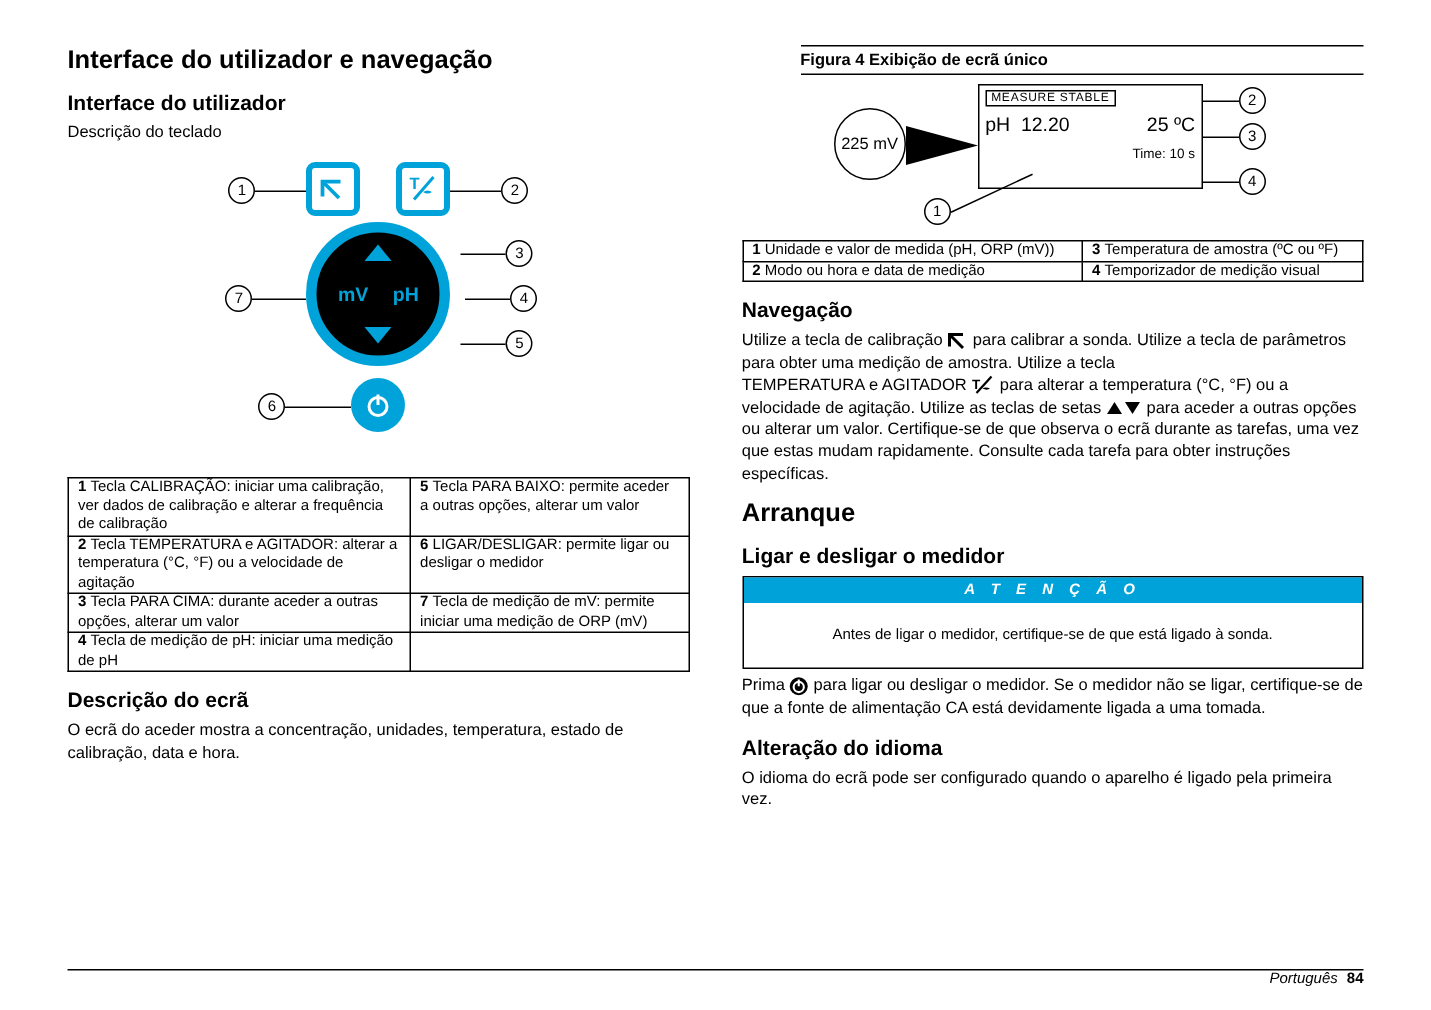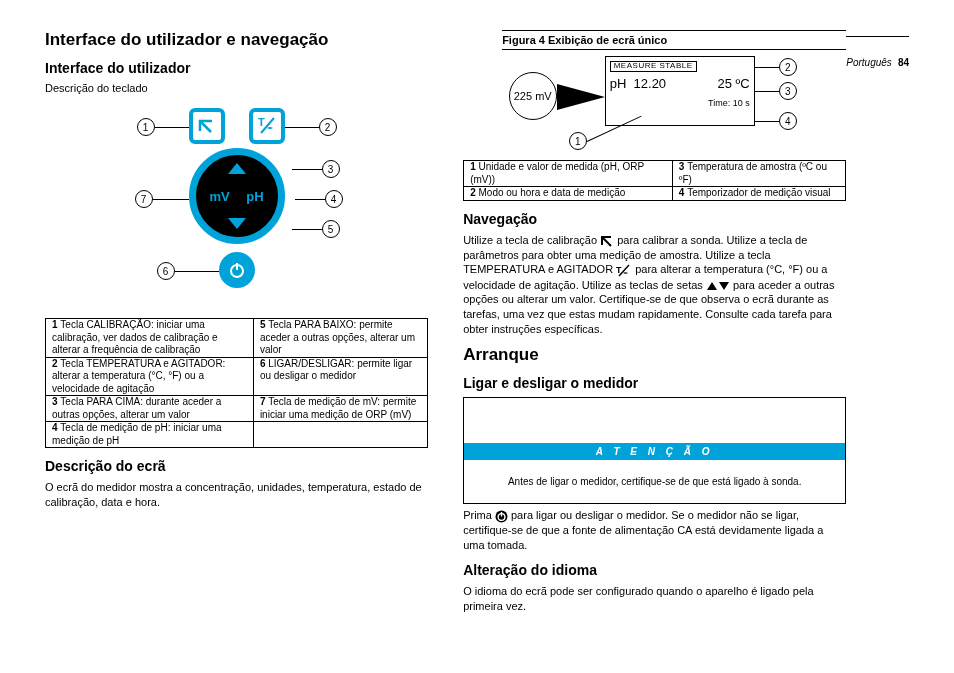--- a/index.html
+++ b/index.html
@@ -1,30 +1,30 @@
 <!DOCTYPE html>
 <html><head>
 <meta charset="utf-8">
 <style>
   :root { --brand:#00a3d9; --black:#000; --grey:#333; }
   * { box-sizing:border-box; }
   body { margin:0; font-family:Arial,Helvetica,sans-serif; font-size:11px; color:#000; background:#fff; }
-  .page { width:954px; height:673px; padding:30px 45px 15px 45px; display:flex; flex-direction:row; }
+  .page { width:954px; height:673px; padding:30px 45px 15px 45px; display:flex; flex-direction:column; }
   .cols { flex:1; display:flex; gap:35px; }
   .col  { flex:1; min-width:0; }
   h1 { font-size:17px; font-weight:bold; margin:0 0 10px 0; }
   h2 { font-size:14px; font-weight:bold; margin:10px 0 6px 0; }
   h3 { font-size:11px; font-weight:normal; margin:6px 0 6px 0; }
   p  { margin:4px 0 8px 0; line-height:1.35; }
   .tbl { width:100%; border-collapse:collapse; font-size:10px; }
   .tbl td { border:1px solid #000; padding:0 6px; vertical-align:top; line-height:1.25; }
   .tbl b { font-weight:bold; }
   
   .warnbox { border:1px solid #000; margin:4px 0 4px 0; font-size:10px; }
-  .warnbox .hd { background:var(--brand); color:#fff; font-weight:bold; font-style:italic; text-align:center; letter-spacing:4px; padding:3px 0;margin-top:45px; }
+  .warnbox .hd { background:var(--brand); color:#fff; font-weight:bold; font-style:italic; text-align:center; letter-spacing:4px; padding:3px 0; }
   .warnbox .bd { padding:16px 6px; text-align:center; }
   
   .keypad { position:relative; width:280px; height:210px; margin:4px auto 8px auto; }
   .ring   { position:absolute; left:92px; top:48px; width:96px; height:96px; border-radius:50%; background:#000000; border:7px solid var(--brand); }
   .ringlbl { position:absolute; top:50%; transform:translateY(-50%); font-weight:bold; color:var(--brand); font-size:13px; }
   .ringlbl.mv{ left:14px; } .ringlbl.ph{ right:14px; }
   .tri { position:absolute; left:50%; transform:translateX(-50%); width:0; height:0; border-left:9px solid transparent; border-right:9px solid transparent; }
   .tri.up { top:8px; border-bottom:11px solid var(--brand); }
   .tri.dn { bottom:8px; border-top:11px solid var(--brand); }
   .softkey { position:absolute; width:36px; height:36px; border:4px solid var(--brand); border-radius:6px; background:#fff; display:flex; align-items:center; justify-content:center; }
@@ -40,21 +40,21 @@
   .lcd .bar { display:inline-block; border:1px solid #000; padding:0 3px; font-size:8px; letter-spacing:0.5px; margin-bottom:3px; }
   .lcd .row1 { font-size:13px; display:flex; justify-content:space-between; margin-top:2px;}
   .lcd .time { text-align:right; font-size:9px; margin-top:8px;}
   .mvbadge { position:absolute; left:4px; top:20px; width:48px; height:48px; border:1px solid #000; border-radius:50%; display:flex; align-items:center; justify-content:center; font-size:11px; background:#fff; z-index:2;}
   .arrow { position:absolute; left:52px; top:32px; width:0; height:0; border-top:13px solid transparent; border-bottom:13px solid transparent; border-left:48px solid #000; }
   .dco { position:absolute; display:flex; align-items:center; }
   .dco .bub { width:18px; height:18px; border:1px solid #000; border-radius:50%; background:#fff; display:flex; align-items:center; justify-content:center; font-size:10px; }
   .dco .ln { height:1px; background:#000; }
   
   .glyph { display:inline-flex; vertical-align:middle; }
-  .footer { border-top:1px solid #000; margin-top:6px; padding-top:20px; display:flex; justify-content:flex-end; font-size:10px; }
+  .footer { border-top:1px solid #000; margin-top:6px; padding-top:0; display:flex; justify-content:flex-end; font-size:10px; }
   .footer i { font-style:italic; margin-right:6px;}
 </style>
 </head>
 <body>
 
 <div class="page">
   <div class="cols">
 
     <div class="col">
       <h1>Interface do utilizador e navegação</h1>
@@ -133,21 +133,21 @@
           <td><b>7</b>&nbsp;<span>Tecla de medição de mV: permite iniciar uma medição de ORP (mV)</span></td>
         </tr>
         <tr>
           <td><b>4</b>&nbsp;<span>Tecla de medição de pH: iniciar uma medição de pH</span></td>
           <td><span></span></td>
         </tr>
       </tbody>
         </table>
 
       <h2>Descrição do ecrã</h2>
-      <p>O ecrã do medidor mostra a concentração, unidades, temperatura, estado de calibração, data e hora.</p>
+      <p>O ecrã do aceder mostra a concentração, unidades, temperatura, estado de calibração, data e hora.</p>
     </div>
 
     <div class="col">
       <div style="border-top:1px solid #000;border-bottom:1px solid #000;padding:3px 0;font-weight:bold;font-size:11px;margin-left:39px;">Figura 4  Exibição de ecrã único</div>
 
       <div class="display">
         <div class="mvbadge">225 mV</div>
         <div class="arrow"></div>
         <div class="lcd">
           <span class="bar">MEASURE STABLE</span>

